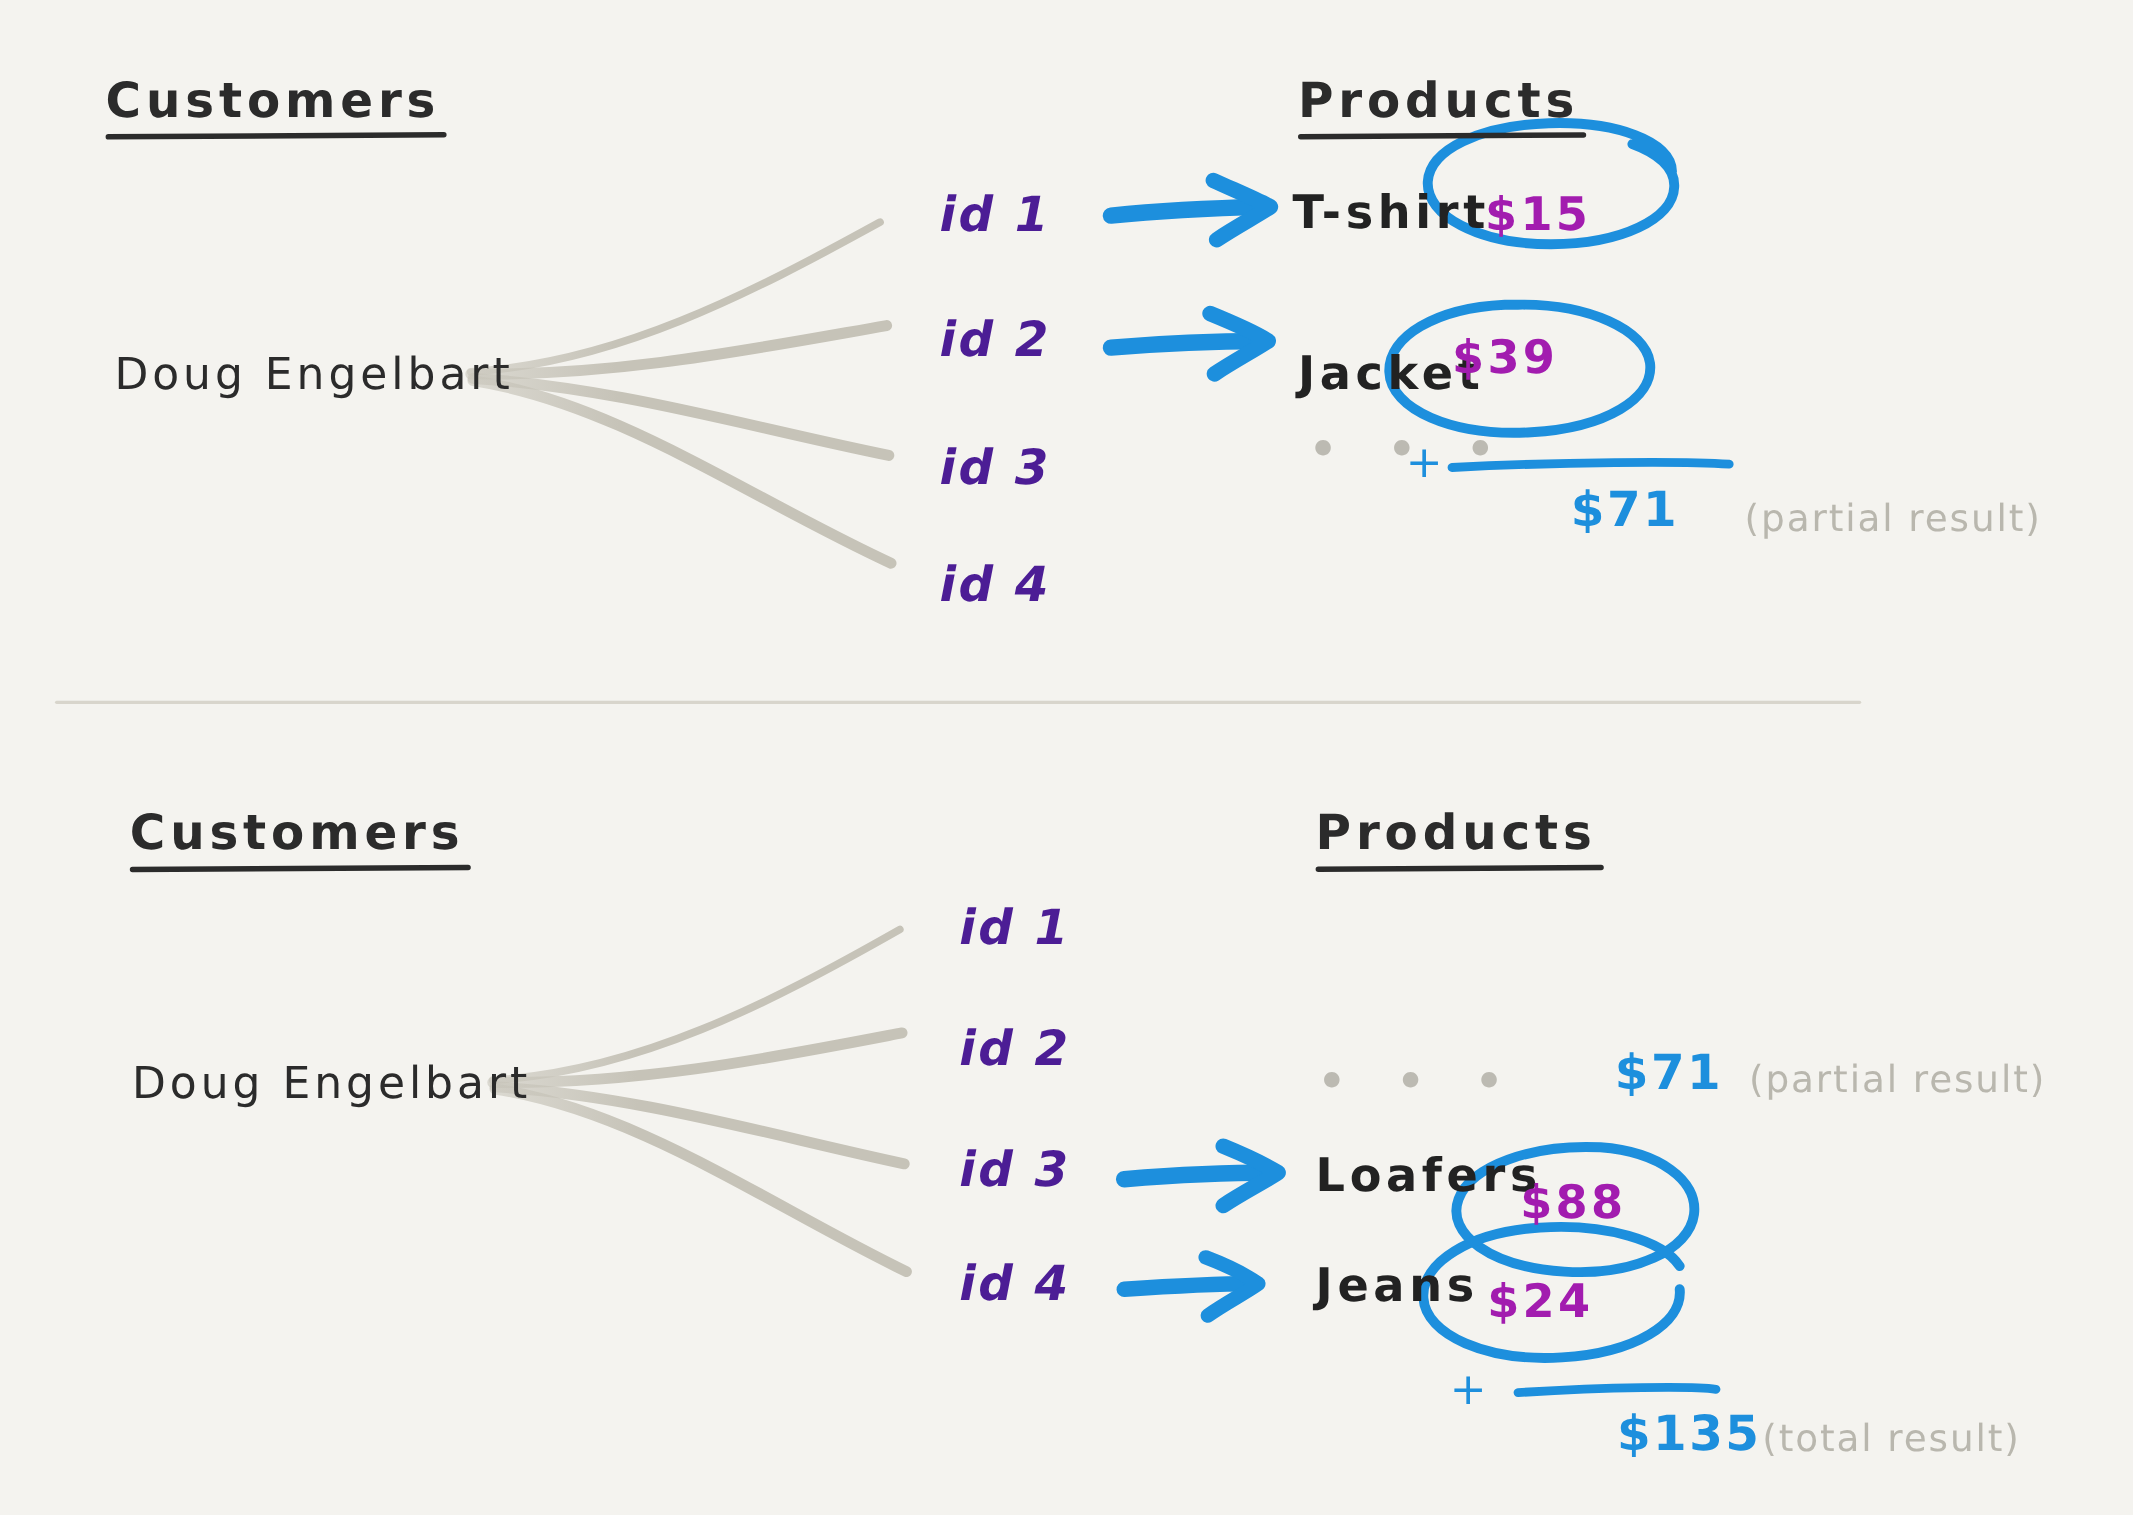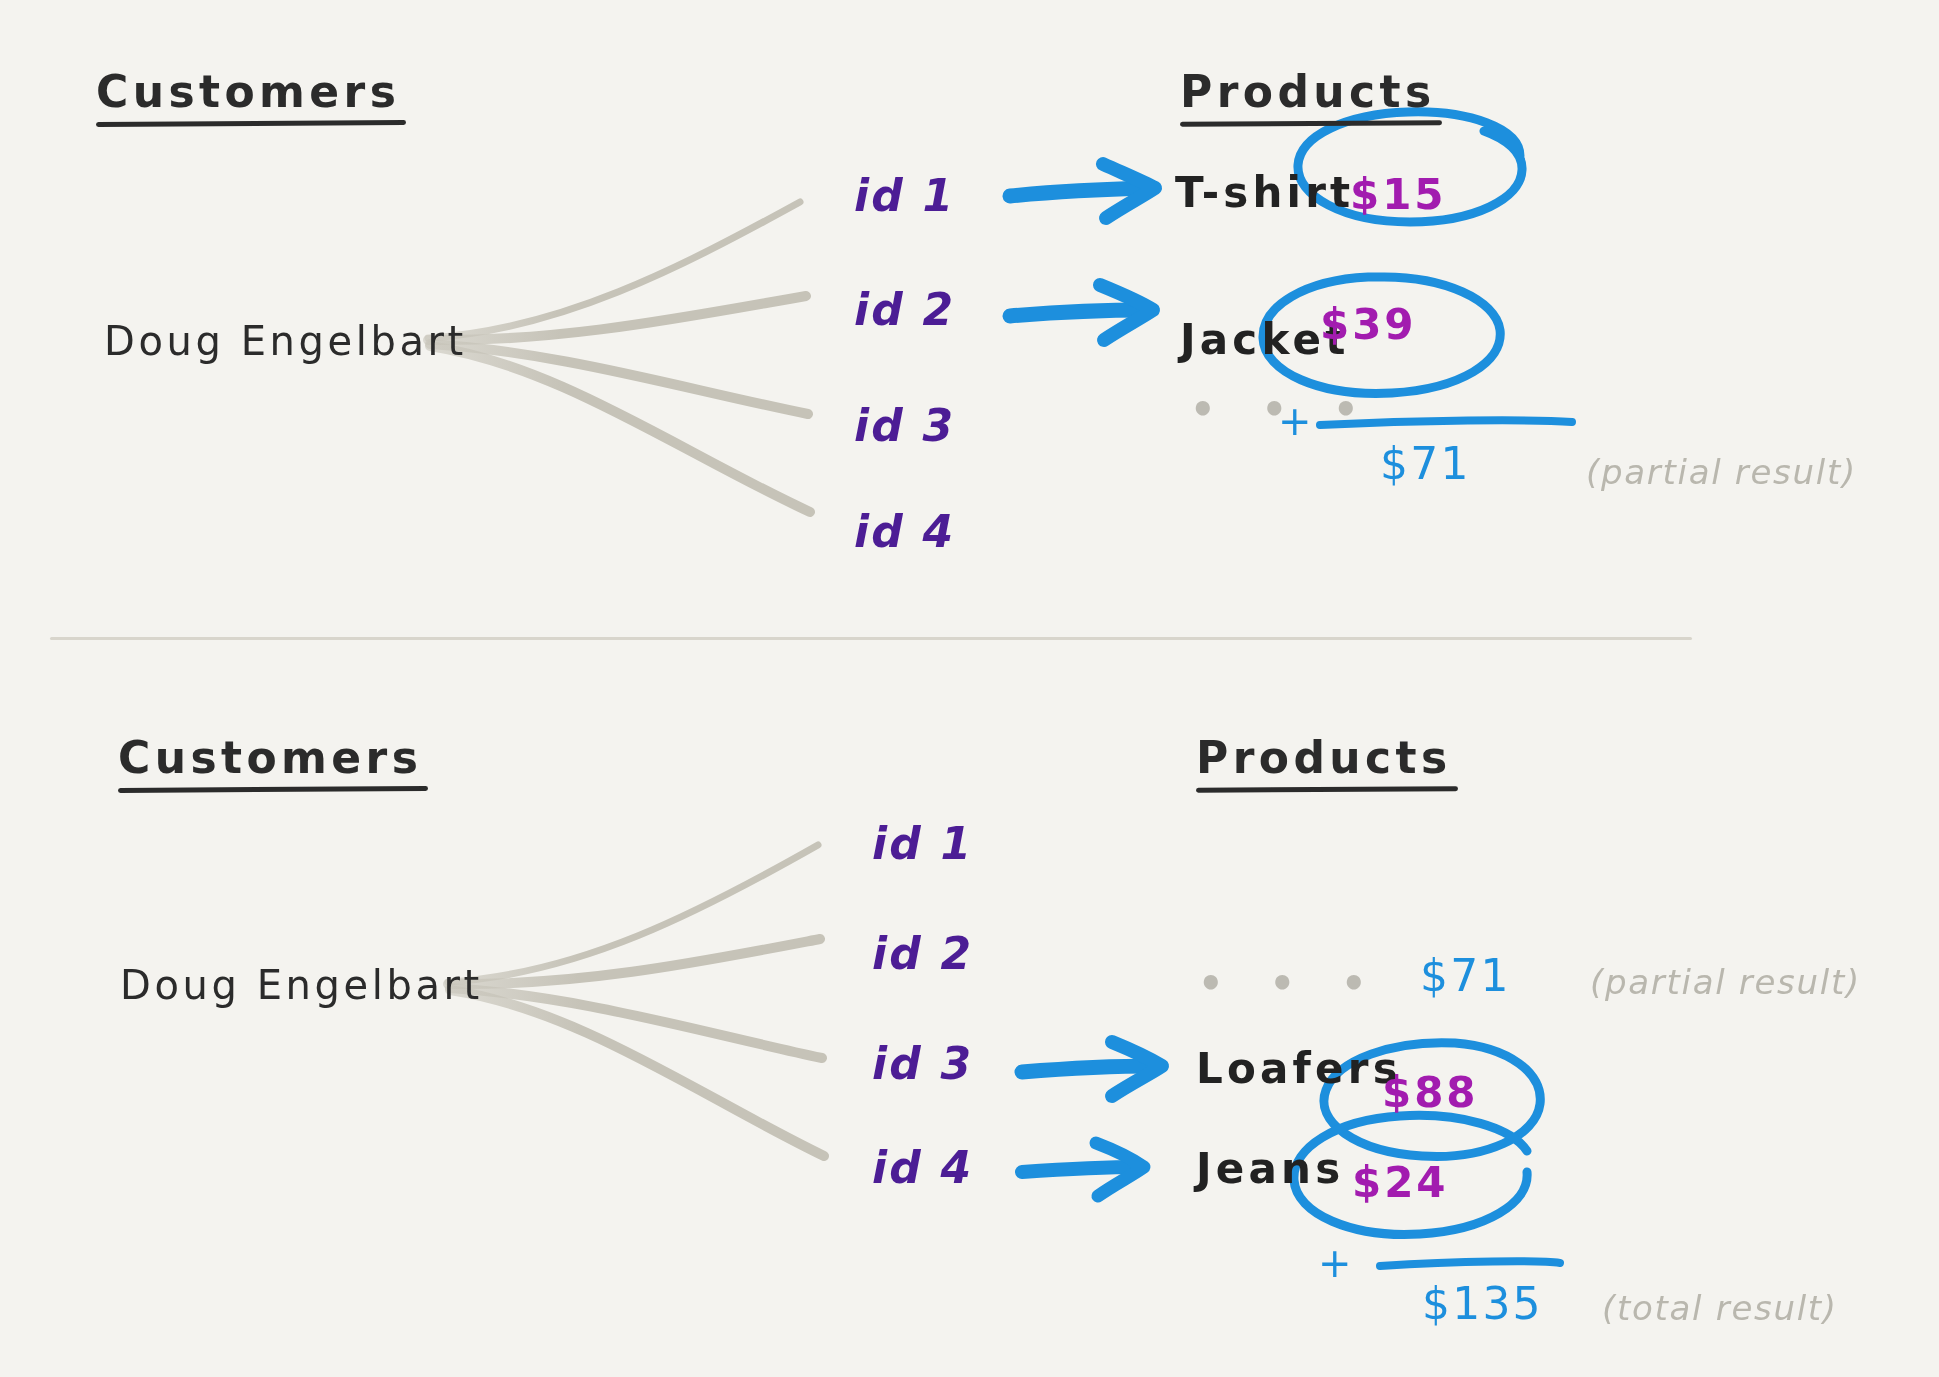--- a/index.html
+++ b/index.html
@@ -63,28 +63,28 @@
   }
   .price-grey {
     color: #a21caf;
     font-size: 42px;
     font-weight: 600;
     letter-spacing: 0.07em;
   }
   .price-blue {
     color: #1d8fdd;
     font-size: 44px;
-    font-weight: 400;
+    font-weight: 700;
     letter-spacing: 0.05em;
+    margin-left: 48px;
   }
   .annot {
     color: #b9b7ae;
     font-size: 34px;
     font-weight: 400;
-    font-style: italic;
     letter-spacing: 0.05em;
   }
   .plus-blue {
     color: #1d8fdd;
     font-size: 40px;
     font-weight: 500;
   }
   .ellipsis-dots {
     color: #bcbab2;
     font-size: 40px;

